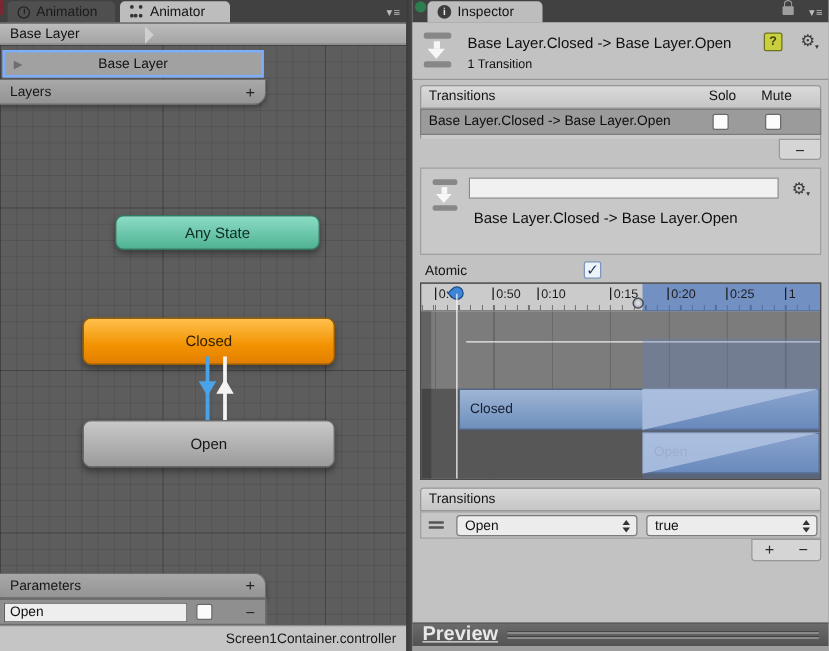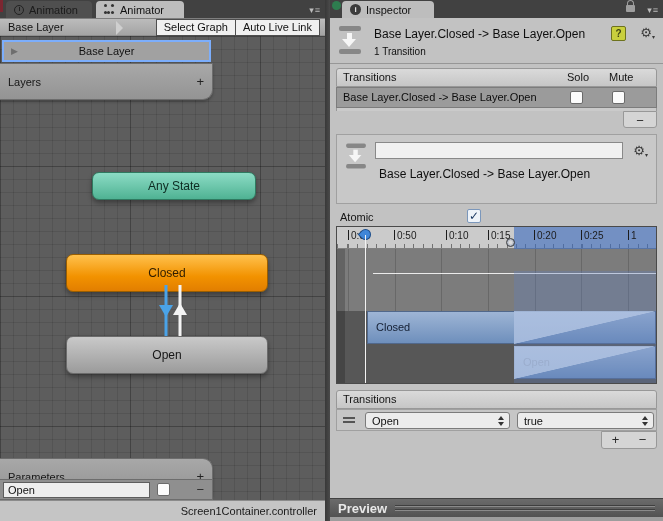--- a/index.html
+++ b/index.html
@@ -32,21 +32,21 @@
   .graph { position:absolute; left:0; top:36px; right:0; bottom:21px; background-color:#5d5d5d;
     background-image:
       linear-gradient(rgba(0,0,0,0.20) 1px, transparent 1px),
       linear-gradient(90deg, rgba(0,0,0,0.20) 1px, transparent 1px),
       linear-gradient(rgba(0,0,0,0.10) 1px, transparent 1px),
       linear-gradient(90deg, rgba(0,0,0,0.10) 1px, transparent 1px);
     background-size:130px 130px,130px 130px,13px 13px,13px 13px; }
 
   .layer-row { position:absolute; left:2px; top:4px; width:209px; height:22px; background:#a1a1a1; border:2px solid #7caefc; display:flex; align-items:center; justify-content:center; color:#111; }
   .layer-row .fold { position:absolute; left:7px; top:4px; color:#6e6e6e; font-size:9px; }
-  .panel-bar { position:absolute; height:37px; background:linear-gradient(#a8a8a8,#949494); border:1px solid #6d6d6d; display:flex; align-items:center; padding:0 8px; color:#161616; box-shadow:0 2px 3px rgba(0,0,0,0.25); }
+  .panel-bar { position:absolute; height:21px; background:linear-gradient(#a8a8a8,#949494); border:1px solid #6d6d6d; display:flex; align-items:center; padding:0 8px; color:#161616; box-shadow:0 2px 3px rgba(0,0,0,0.25); }
   #layers-bar { left:0; top:27px; width:213px; border-left:none; border-radius:0 0 10px 0; }
   #params-bar { left:0; top:422px; width:213px; border-left:none; border-radius:0 10px 0 0; }
   .panel-bar .plus { margin-left:auto; font-size:13px; color:#222; }
 
   .node { position:absolute; display:flex; align-items:center; justify-content:center; font-size:12px; border-radius:7px; box-shadow:0 3px 5px rgba(0,0,0,0.35); }
   #node-anystate { left:92px; top:136px; width:164px; height:28px; background:linear-gradient(#8cdcc5,#4fb293); border:1px solid #2f7a60; color:#0d2c22; }
   #node-closed { left:66px; top:218px; width:202px; height:38px; background:linear-gradient(#ffc14d,#f29200 60%,#e27e00); border:1px solid #9a5e00; color:#2f1d00; }
   #node-open { left:66px; top:300px; width:202px; height:38px; background:linear-gradient(#c9c9c9,#9b9b9b); border:1px solid #6b6b6b; color:#161616; }
   .arrows { position:absolute; left:150px; top:249px; }
 
@@ -131,21 +131,21 @@
   .dropdown { position:absolute; top:2px; height:17px; background:#ececec; border:1px solid #7b7b7b; border-radius:3px; color:#111; padding:2px 16px 0 6px; }
   .dd-param { left:28px; width:145px; }
   .dd-value { left:180px; width:137px; }
   .spin { position:absolute; right:4px; top:3px; width:7px; }
   .spin::before { content:""; position:absolute; left:0; top:0; border-left:3.5px solid transparent; border-right:3.5px solid transparent; border-bottom:4px solid #333; }
   .spin::after { content:""; position:absolute; left:0; top:6px; border-left:3.5px solid transparent; border-right:3.5px solid transparent; border-top:4px solid #333; }
   .cond-footer { position:absolute; left:271px; top:431px; width:56px; height:18px; background:#d5d5d5; border:1px solid #989898; border-radius:0 0 3px 3px; display:flex; }
   .cond-footer span { flex:1; text-align:center; color:#2a2a2a; font-size:13px; line-height:15px; }
 
   .preview-bar { position:absolute; left:0; top:498px; right:0; height:19px; background:linear-gradient(#6b6b6b,#525252); border-top:1px solid #424242; display:flex; align-items:center; padding:0 8px; gap:8px; }
-  .preview-bar b { color:#e8e8e8; font-size:13px; }
+  .preview-bar b { color:#e8e8e8; font-size:16px;text-decoration:underline; }
   .grip { flex:1; height:7px; background:repeating-linear-gradient(#3f3f3f 0 1px, #8a8a8a 1px 2px, transparent 2px 4px); }
   .bottom-strip { position:absolute; left:0; top:517px; right:0; bottom:0; background:#9d9d9d; }
 </style>
 </head>
 <body>
 
 <div id="screen">
 
   <div id="left">
     <div class="tabbar">
@@ -157,24 +157,20 @@
       <div class="tab active" id="tab-animator">
         <span class="anim-ic"></span>
         <span>Animator</span>
       </div>
       <span class="menu-ic">▾≡</span>
     </div>
 
     <div class="toolbar">
       <span class="crumb">Base Layer</span>
       <span class="crumb-chevron"></span>
-      <div class="tb-buttons">
-        <span class="tb-btn">Select Graph</span>
-        <span class="tb-btn">Auto Live Link</span>
-      </div>
     </div>
 
     <div class="graph">
       <div class="layer-row">
         <span class="fold">▶</span>
         <span>Base Layer</span>
       </div>
       <div class="panel-bar" id="layers-bar">
         <span>Layers</span>
         <span class="plus">+</span>
@@ -263,21 +259,21 @@
     </div>
 
     <span class="atomic-label">Atomic</span>
     <div class="atomic-cb">✓</div>
 
     <div class="timeline">
       <div class="tl-ruler">
         <div class="tl-sel-ruler"></div>
         <span class="tl-label" style="left:14px">0:00</span>
         <span class="tl-label" style="left:60px">0:50</span>
-        <span class="tl-label" style="left:112px">0:10</span>
+        <span class="tl-label" style="left:96px">0:10</span>
         <span class="tl-label" style="left:154px">0:15</span>
         <span class="tl-label" style="left:200px">0:20</span>
         <span class="tl-label" style="left:247px">0:25</span>
         <span class="tl-label" style="left:294px">1</span>
         <div class="tl-marker"></div>
         <div class="tl-playhead"></div>
       </div>
       <div class="tl-body">
         <div class="tl-dark"></div>
         <div class="tl-leftcol"></div>

